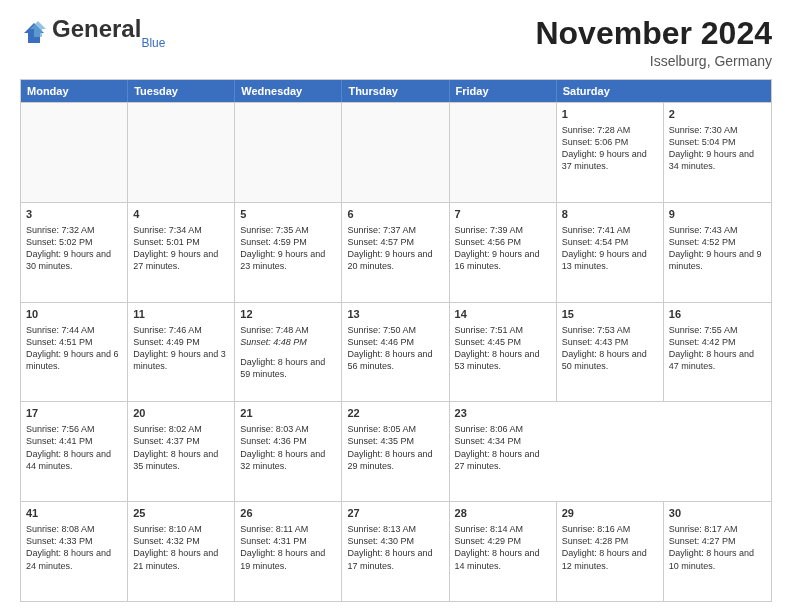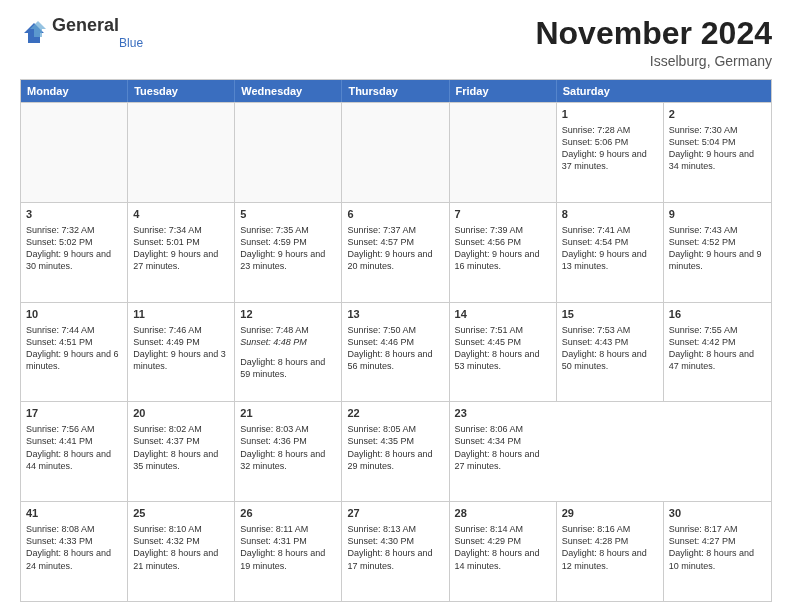--- a/index.html
+++ b/index.html
@@ -22,21 +22,21 @@
       justify-content: space-between;
       align-items: flex-start;
       margin-bottom: 10px;
     }
     .logo {
       display: flex;
       align-items: center;
       gap: 4px;
     }
     .logo-text-general {
-      font-size: 18px;
+      font-size: 24px;
       font-weight: bold;
       color: #333;
       line-height: 1.1;
     }
     .logo-text-blue {
       font-size: 12px;
       font-weight: normal;
       color: #3a6ebf;
       line-height: 1.1;
       margin-top: 21px;

